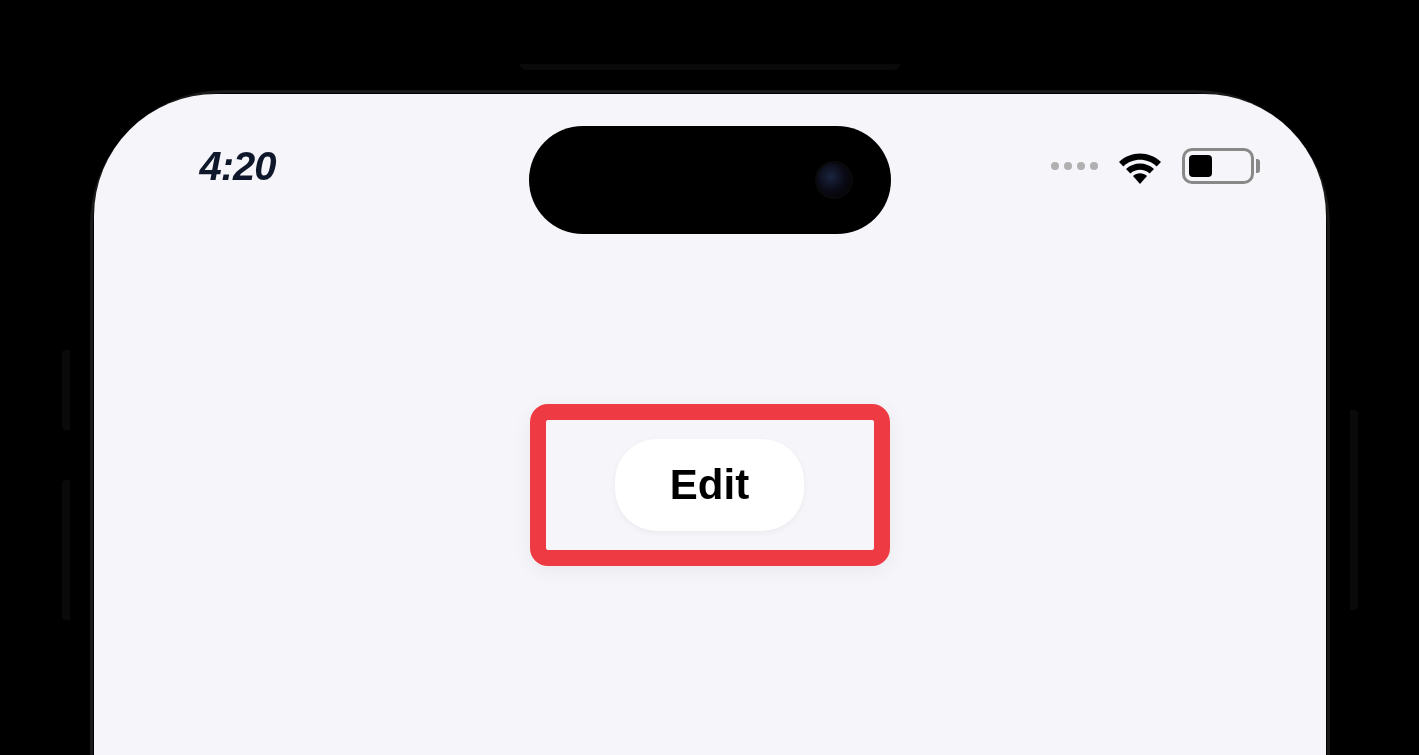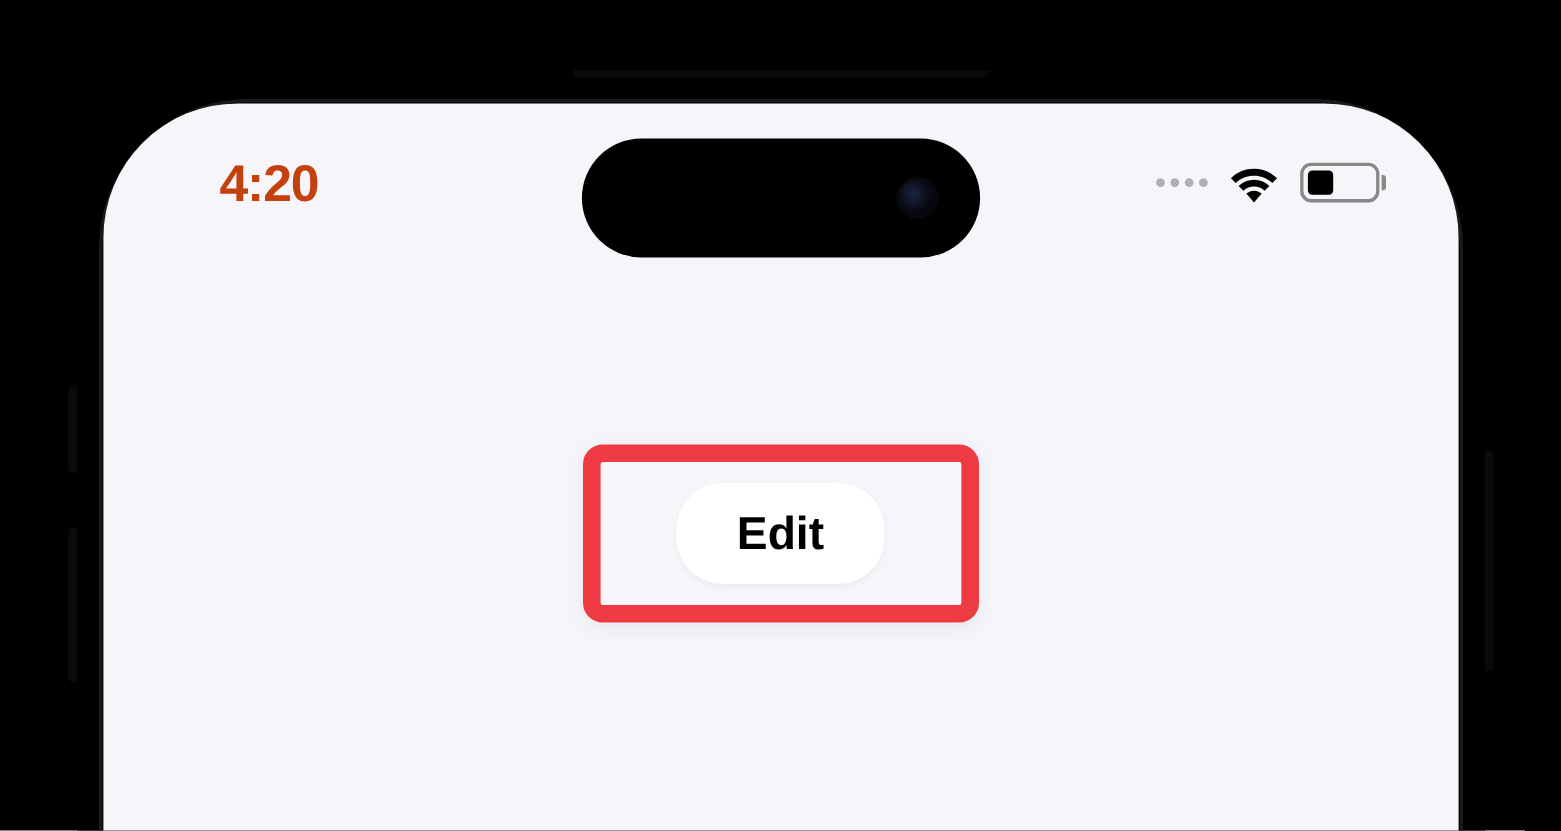--- a/index.html
+++ b/index.html
@@ -120,24 +120,25 @@
       left: 0;
       right: 0;
       height: 60px;
       display: flex;
       justify-content: space-between;
       align-items: center;
       padding: 0 66px 0 106px;
     }
     
     .status-time {
-      font-size: 47px;
+      font-size: 40px;
       font-weight: 600;
-      color: #c2410c;
+      color: #0f172a;
       letter-spacing: -1px;
+      font-style: italic;
     }
     
     .status-right {
       display: flex;
       align-items: center;
       gap: 18px;
     }
     
     .cellular-dots {
       display: flex;

